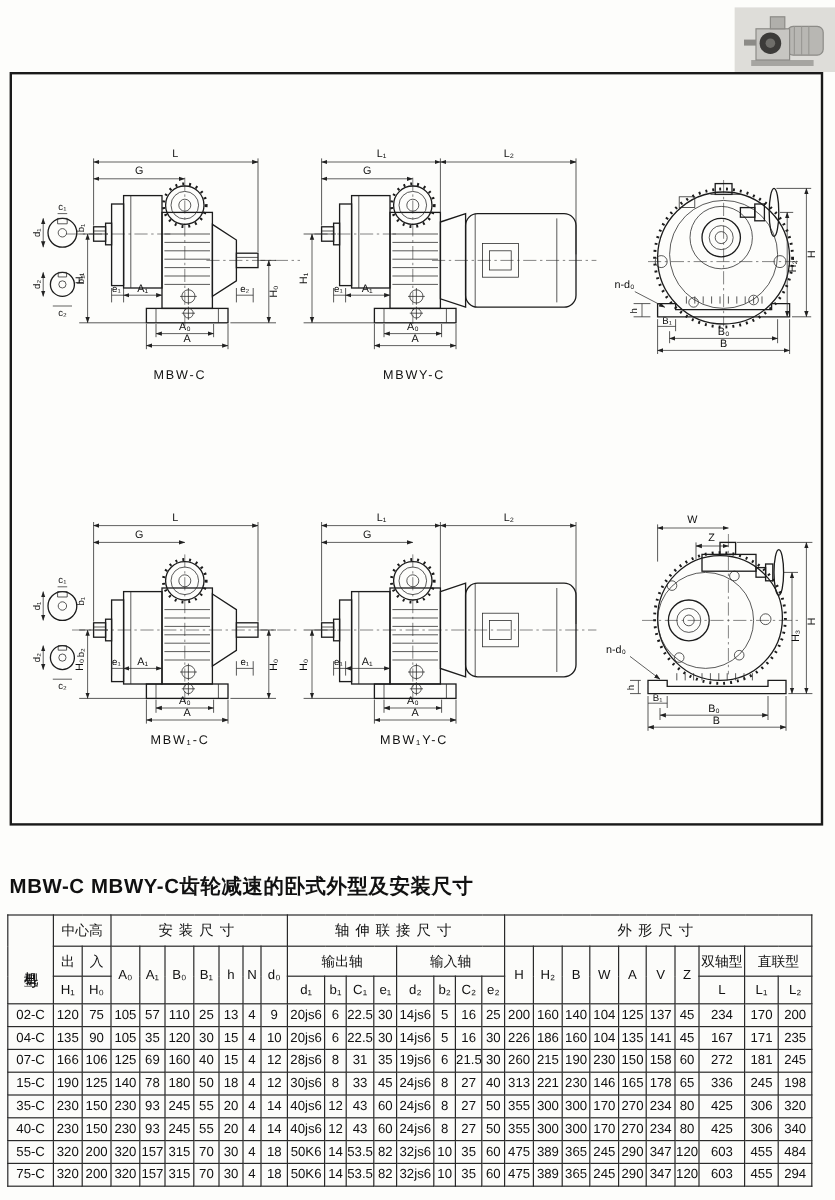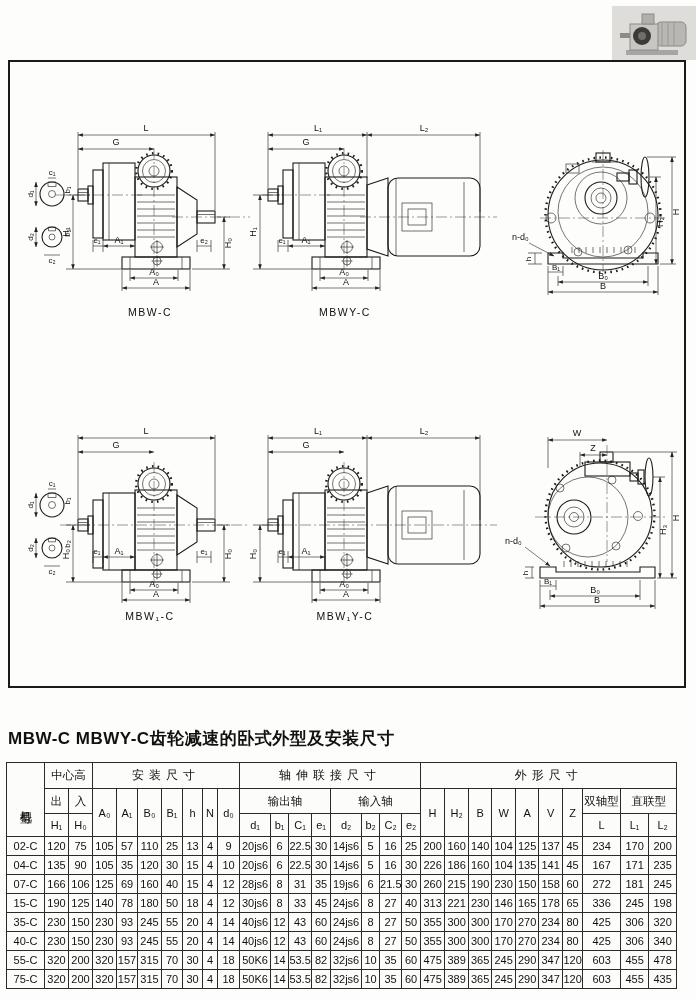--- a/index.html
+++ b/index.html
@@ -722,21 +722,21 @@
           <td>60</td>
           <td>475</td>
           <td>389</td>
           <td>365</td>
           <td>245</td>
           <td>290</td>
           <td>347</td>
           <td>120</td>
           <td>603</td>
           <td>455</td>
-          <td>478</td>
+          <td>484</td>
         </tr>
         <tr>
           <td>75-C</td>
           <td>320</td>
           <td>200</td>
           <td>320</td>
           <td>157</td>
           <td>315</td>
           <td>70</td>
           <td>30</td>
@@ -752,17 +752,17 @@
           <td>60</td>
           <td>475</td>
           <td>389</td>
           <td>365</td>
           <td>245</td>
           <td>290</td>
           <td>347</td>
           <td>120</td>
           <td>603</td>
           <td>455</td>
-          <td>435</td>
+          <td>294</td>
         </tr>
       </tbody>
 </table>
 </div>
 
 </body></html>

